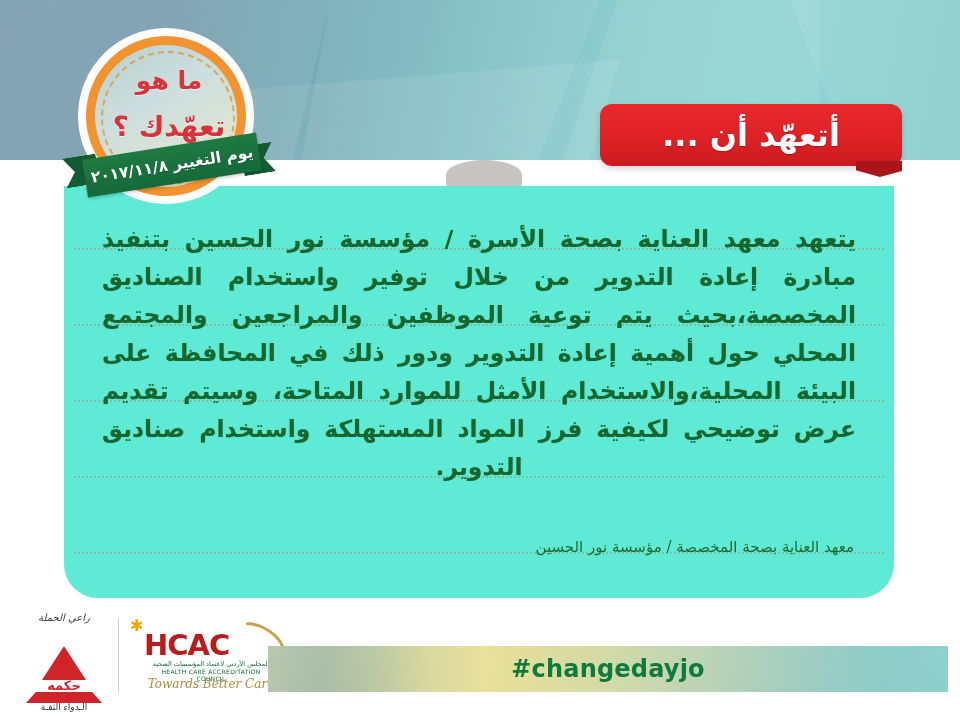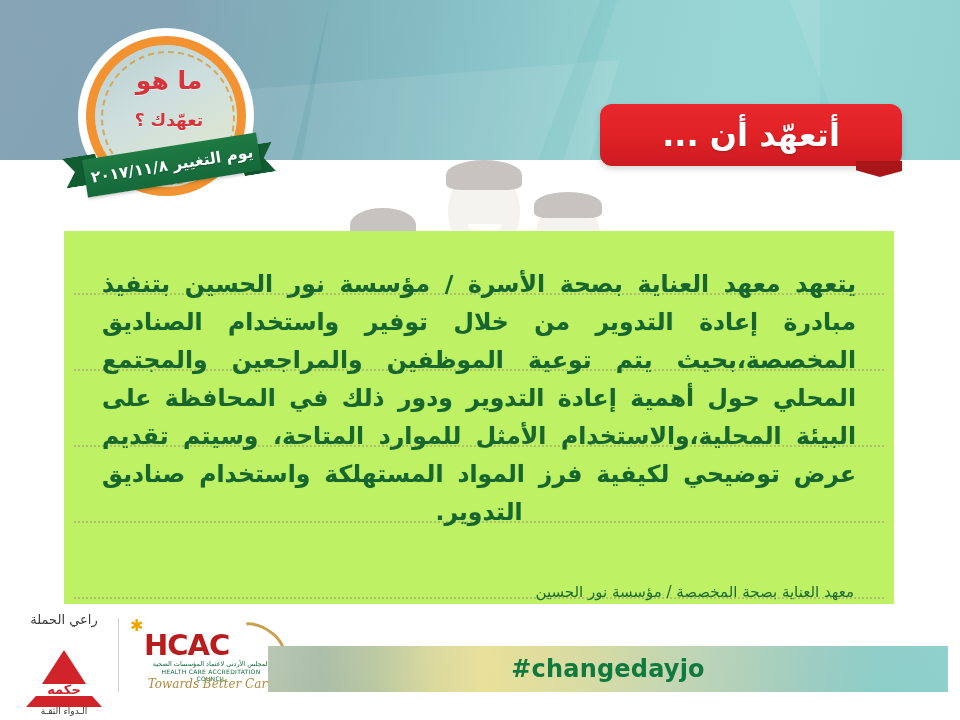--- a/index.html
+++ b/index.html
@@ -41,24 +41,23 @@
   }
   .ph{position:absolute;border-radius:50% 50% 46% 46%;}
   .ph-head{background:#e8d7c6;}
   .ph-body{background:#ffffff;border-radius:40px 40px 6px 6px;}
   .ph-hair{background:#4b3a2e;border-radius:50% 50% 20% 20%;}
   .ph-smile{background:#ffffff;border-radius:0 0 40px 40px;height:7px;}
 
   
   .card{
     position:absolute;left:64px;top:186px;width:830px;height:412px;
-    background:#bef264;
+    background:#5eead4;
     border-radius:0 0 34px 34px;
     box-shadow:0 1px 0 rgba(0,0,0,0.02);
-    margin-top:45px;
   }
   .card-inner{position:absolute;inset:0;padding:34px 34px 10px 34px;box-sizing:border-box;}
 
   
   .rules{position:absolute;left:0;right:0;top:0;bottom:0;pointer-events:none;}
   .rule{position:absolute;left:10px;right:10px;height:0;
         border-top:2px dotted rgba(160,150,120,0.55);}
 
   
   .pledge-body{
@@ -122,21 +121,21 @@
     position:absolute;left:35px;top:29px;width:130px;height:130px;border-radius:50%;
     border:2px dashed rgba(215,160,70,0.85);
   }
   .badge-q1,.badge-q2{
     position:absolute;width:100%;text-align:center;direction:rtl;
     color:#d8333b;font-weight:bold;
     font-family:"DejaVu Sans","Liberation Sans",sans-serif;
     text-shadow:0 1px 0 rgba(255,255,255,0.55);
   }
   .badge-q1{left:0;top:44px;font-size:25px;letter-spacing:1px;}
-  .badge-q2{left:0;top:88px;font-size:17px;letter-spacing:1px;}
+  .badge-q2{left:0;top:88px;font-size:28px;letter-spacing:1px;}
   .ribbon{
     position:absolute;left:0px;top:118px;width:206px;height:50px;
   }
   .ribbon-body{
     position:absolute;left:18px;top:6px;width:176px;height:38px;
     background:linear-gradient(180deg,#1f7a43 0%,#15693a 100%);
     transform:rotate(-9deg);
     display:flex;align-items:center;justify-content:center;
     box-shadow:0 2px 3px rgba(0,0,0,0.18);
   }
@@ -153,22 +152,23 @@
   .ribbon-text{
     color:#ffffff;font-size:15.5px;font-weight:bold;direction:rtl;white-space:nowrap;
     font-family:"DejaVu Sans","Liberation Sans",sans-serif;
     text-shadow:0 1px 1px rgba(0,0,0,0.25);
   }
 
   
   .footer{position:absolute;left:0;top:604px;width:960px;height:116px;background:#ffffff;}
   .sponsor{position:absolute;left:18px;top:8px;width:92px;text-align:center;}
   .sponsor-label{
-    font-size:13px;color:#3a3a3a;direction:rtl;margin-bottom:19px;
-    font-family:"DejaVu Sans","Liberation Sans",sans-serif;
+    font-size:10px;color:#3a3a3a;direction:rtl;margin-bottom:19px;
+    font-family:"DejaVu Sans","Liberation Sans",sans-serif;
+    font-style:italic;
   }
   .hikma{position:relative;width:92px;height:68px;margin:8px auto;}
   .hikma-tri{
     position:absolute;left:24px;top:4px;width:0;height:0;
     border-left:22px solid transparent;border-right:22px solid transparent;
     border-bottom:34px solid #d1232a;
   }
   .hikma-word{
     position:absolute;left:0;top:36px;width:92px;text-align:center;
     font-size:13px;font-weight:bold;color:#d1232a;direction:rtl;

